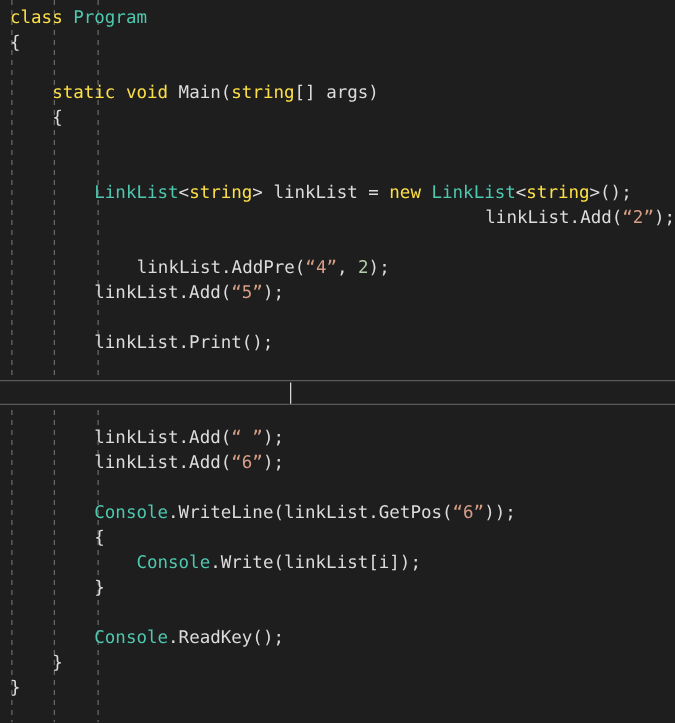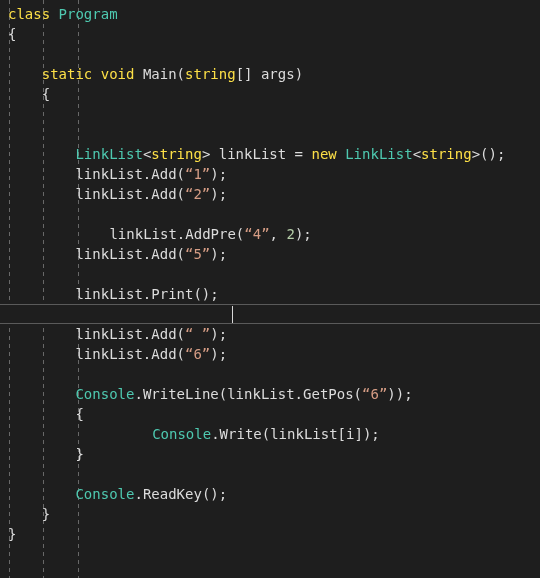--- a/index.html
+++ b/index.html
@@ -87,34 +87,33 @@
 
   <div id="code-layer" style="top: 4px;">
       <div class="code-line" style="height: 20px;"><span class="kw">class </span><span class="type">Program</span></div>
       <div class="code-line" style="height: 20px;"><span class="punc">{</span></div>
       <div class="code-line" style="height: 20px;">&nbsp;</div>
       <div class="code-line" style="height: 20px;"><span class="pln">    </span><span class="kw">static </span><span class="kw">void </span><span class="pln">Main(</span><span class="kw">string</span><span class="pln">[] args)</span></div>
       <div class="code-line" style="height: 20px;"><span class="punc">    {</span></div>
       <div class="code-line" style="height: 20px;">&nbsp;</div>
       <div class="code-line" style="height: 20px;">&nbsp;</div>
       <div class="code-line" style="height: 20px;"><span class="pln">        </span><span class="type">LinkList</span><span class="pln">&lt;</span><span class="kw">string</span><span class="pln">&gt; linkList = </span><span class="kw">new </span><span class="type">LinkList</span><span class="pln">&lt;</span><span class="kw">string</span><span class="pln">&gt;();</span></div>
-      <div class="code-line" style="height: 20px;"><span class="pln">        linkList.Add(</span><span class="str">“1”</span><span class="pln">);</span></div>
-      <div class="code-line" style="height: 20px;"><span class="pln">        linkList.Add(</span><span class="str">“2”</span><span class="pln">);</span></div>
+      <div class="code-line" style="height: 20px; text-align: right;"><span class="pln">        linkList.Add(</span><span class="str">“2”</span><span class="pln">);</span></div>
       <div class="code-line" style="height: 20px;">&nbsp;</div>
       <div class="code-line" style="height: 20px; padding-left: 42px;"><span class="pln">        linkList.AddPre(</span><span class="str">“4”</span><span class="pln">, </span><span class="num">2</span><span class="pln">);</span></div>
       <div class="code-line" style="height: 20px;"><span class="pln">        linkList.Add(</span><span class="str">“5”</span><span class="pln">);</span></div>
       <div class="code-line" style="height: 20px;">&nbsp;</div>
       <div class="code-line" style="height: 20px;"><span class="pln">        linkList.Print();</span></div>
       <div class="code-line" style="height: 20px;">&nbsp;</div>
-      <div class="code-line" style="height: 20px;"><span class="pln">        linkList.Add(</span><span class="str">“ ”</span><span class="pln">);</span></div>
+      <div class="code-line" style="height: 20px; margin-top: 36px;"><span class="pln">        linkList.Add(</span><span class="str">“ ”</span><span class="pln">);</span></div>
       <div class="code-line" style="height: 20px;"><span class="pln">        linkList.Add(</span><span class="str">“6”</span><span class="pln">);</span></div>
       <div class="code-line" style="height: 20px;">&nbsp;</div>
       <div class="code-line" style="height: 20px;"><span class="pln">        </span><span class="type">Console</span><span class="pln">.WriteLine(linkList.GetPos(</span><span class="str">“6”</span><span class="pln">));</span></div>
       <div class="code-line" style="height: 20px;"><span class="punc">        {</span></div>
-      <div class="code-line" style="height: 20px; margin-left: 43px;"><span class="pln">            </span><span class="type">Console</span><span class="pln">.Write(linkList[i]);</span></div>
+      <div class="code-line" style="height: 20px;"><span class="pln">            </span><span class="type">Console</span><span class="pln">.Write(linkList[i]);</span></div>
       <div class="code-line" style="height: 20px;"><span class="punc">        }</span></div>
       <div class="code-line" style="height: 20px;">&nbsp;</div>
       <div class="code-line" style="height: 20px;"><span class="pln">        </span><span class="type">Console</span><span class="pln">.ReadKey();</span></div>
       <div class="code-line" style="height: 20px;"><span class="punc">    }</span></div>
       <div class="code-line" style="height: 20px;"><span class="punc">}</span></div>
     </div>
 
   <div id="caret" style="left: 232px; top: 306px;"></div>
 
 </div>

